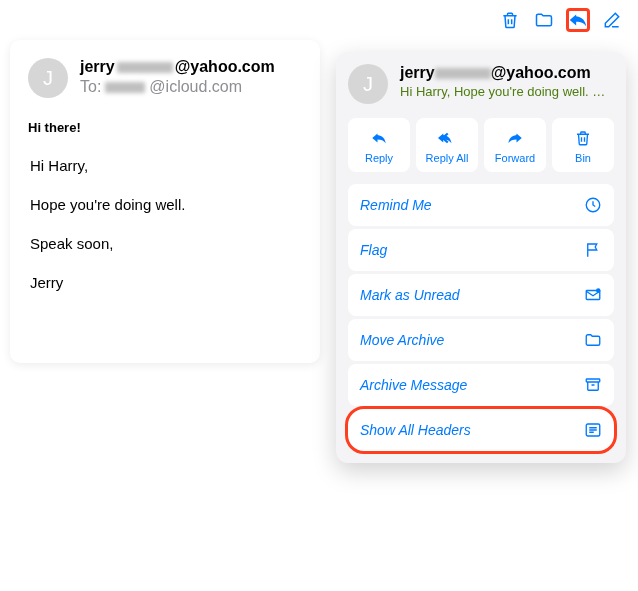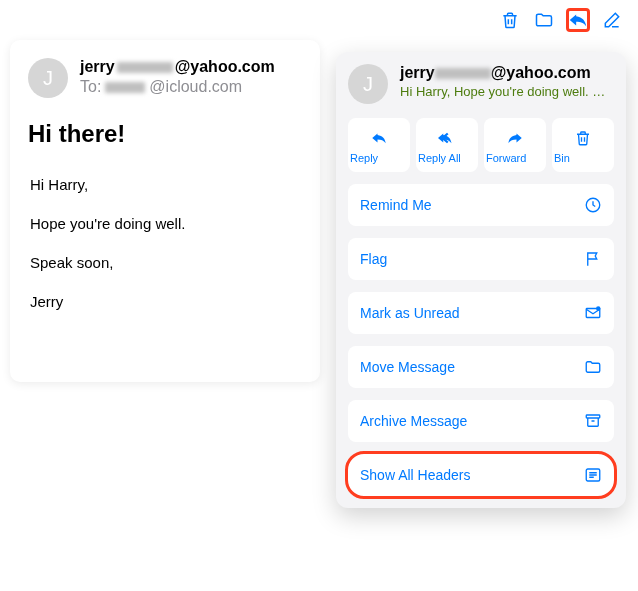--- a/index.html
+++ b/index.html
@@ -78,24 +78,24 @@
     align-items: center;
   }
   .redact {
     display: inline-block;
     height: 11px;
     background: #bfbfbf;
     filter: blur(2px);
     border-radius: 1px;
   }
   .subject {
-    font-size: 24px;
+    font-size: 13px;
     font-weight: 700;
     color: #000;
-    margin-bottom: 28px;
+    margin-bottom: 22px;
   }
   .body-text p {
     font-size: 15px;
     color: #000;
     margin-bottom: 22px;
     margin-left: 2px;
   }
   
   .popup {
     position: absolute;
@@ -131,39 +131,40 @@
   .action-row {
     display: flex;
     gap: 6px;
     margin-bottom: 12px;
   }
   .action-btn {
     flex: 1;
     background: #fff;
     border-radius: 8px;
     padding: 10px 2px 8px 2px;
-    text-align: left;
+    text-align: center;
     cursor: pointer;
   }
   .action-btn .ic {
     color: #007aff;
     height: 20px;
     display: flex;
     align-items: center;
     justify-content: center;
     margin-bottom: 4px;
   }
   .action-btn .lbl {
     font-size: 11px;
     color: #007aff;
   }
   .menu {
     display: flex;
     flex-direction: column;
-    gap: 12px;
+    gap: 3px;
+    font-style: italic;
   }
   .menu-item {
     background: #fff;
     border-radius: 8px;
     padding: 12px 12px;
     display: flex;
     justify-content: space-between;
     align-items: center;
     cursor: pointer;
     color: #007aff;
@@ -311,21 +312,21 @@
       <span>Mark as Unread</span>
       <span class="mic">
         <svg width="18" height="18" viewBox="0 0 24 24" fill="none" stroke="currentColor" stroke-width="1.8">
             <rect x="3" y="6" width="18" height="12" rx="1"></rect>
             <path d="M3 7l9 6 9-6"></path>
             <circle cx="19" cy="6" r="3" fill="currentColor" stroke="none"></circle>
           </svg>
       </span>
     </div>
     <div class="menu-item">
-      <span>Move Message</span>
+      <span>Move Archive</span>
       <span class="mic">
         <svg width="18" height="18" viewBox="0 0 24 24" fill="none" stroke="currentColor" stroke-width="1.8">
             <path d="M3 7a2 2 0 0 1 2-2h4l2 2h8a2 2 0 0 1 2 2v8a2 2 0 0 1-2 2H5a2 2 0 0 1-2-2V7z"></path>
           </svg>
       </span>
     </div>
     <div class="menu-item">
       <span>Archive Message</span>
       <span class="mic">
         <svg width="18" height="18" viewBox="0 0 24 24" fill="none" stroke="currentColor" stroke-width="1.8">

